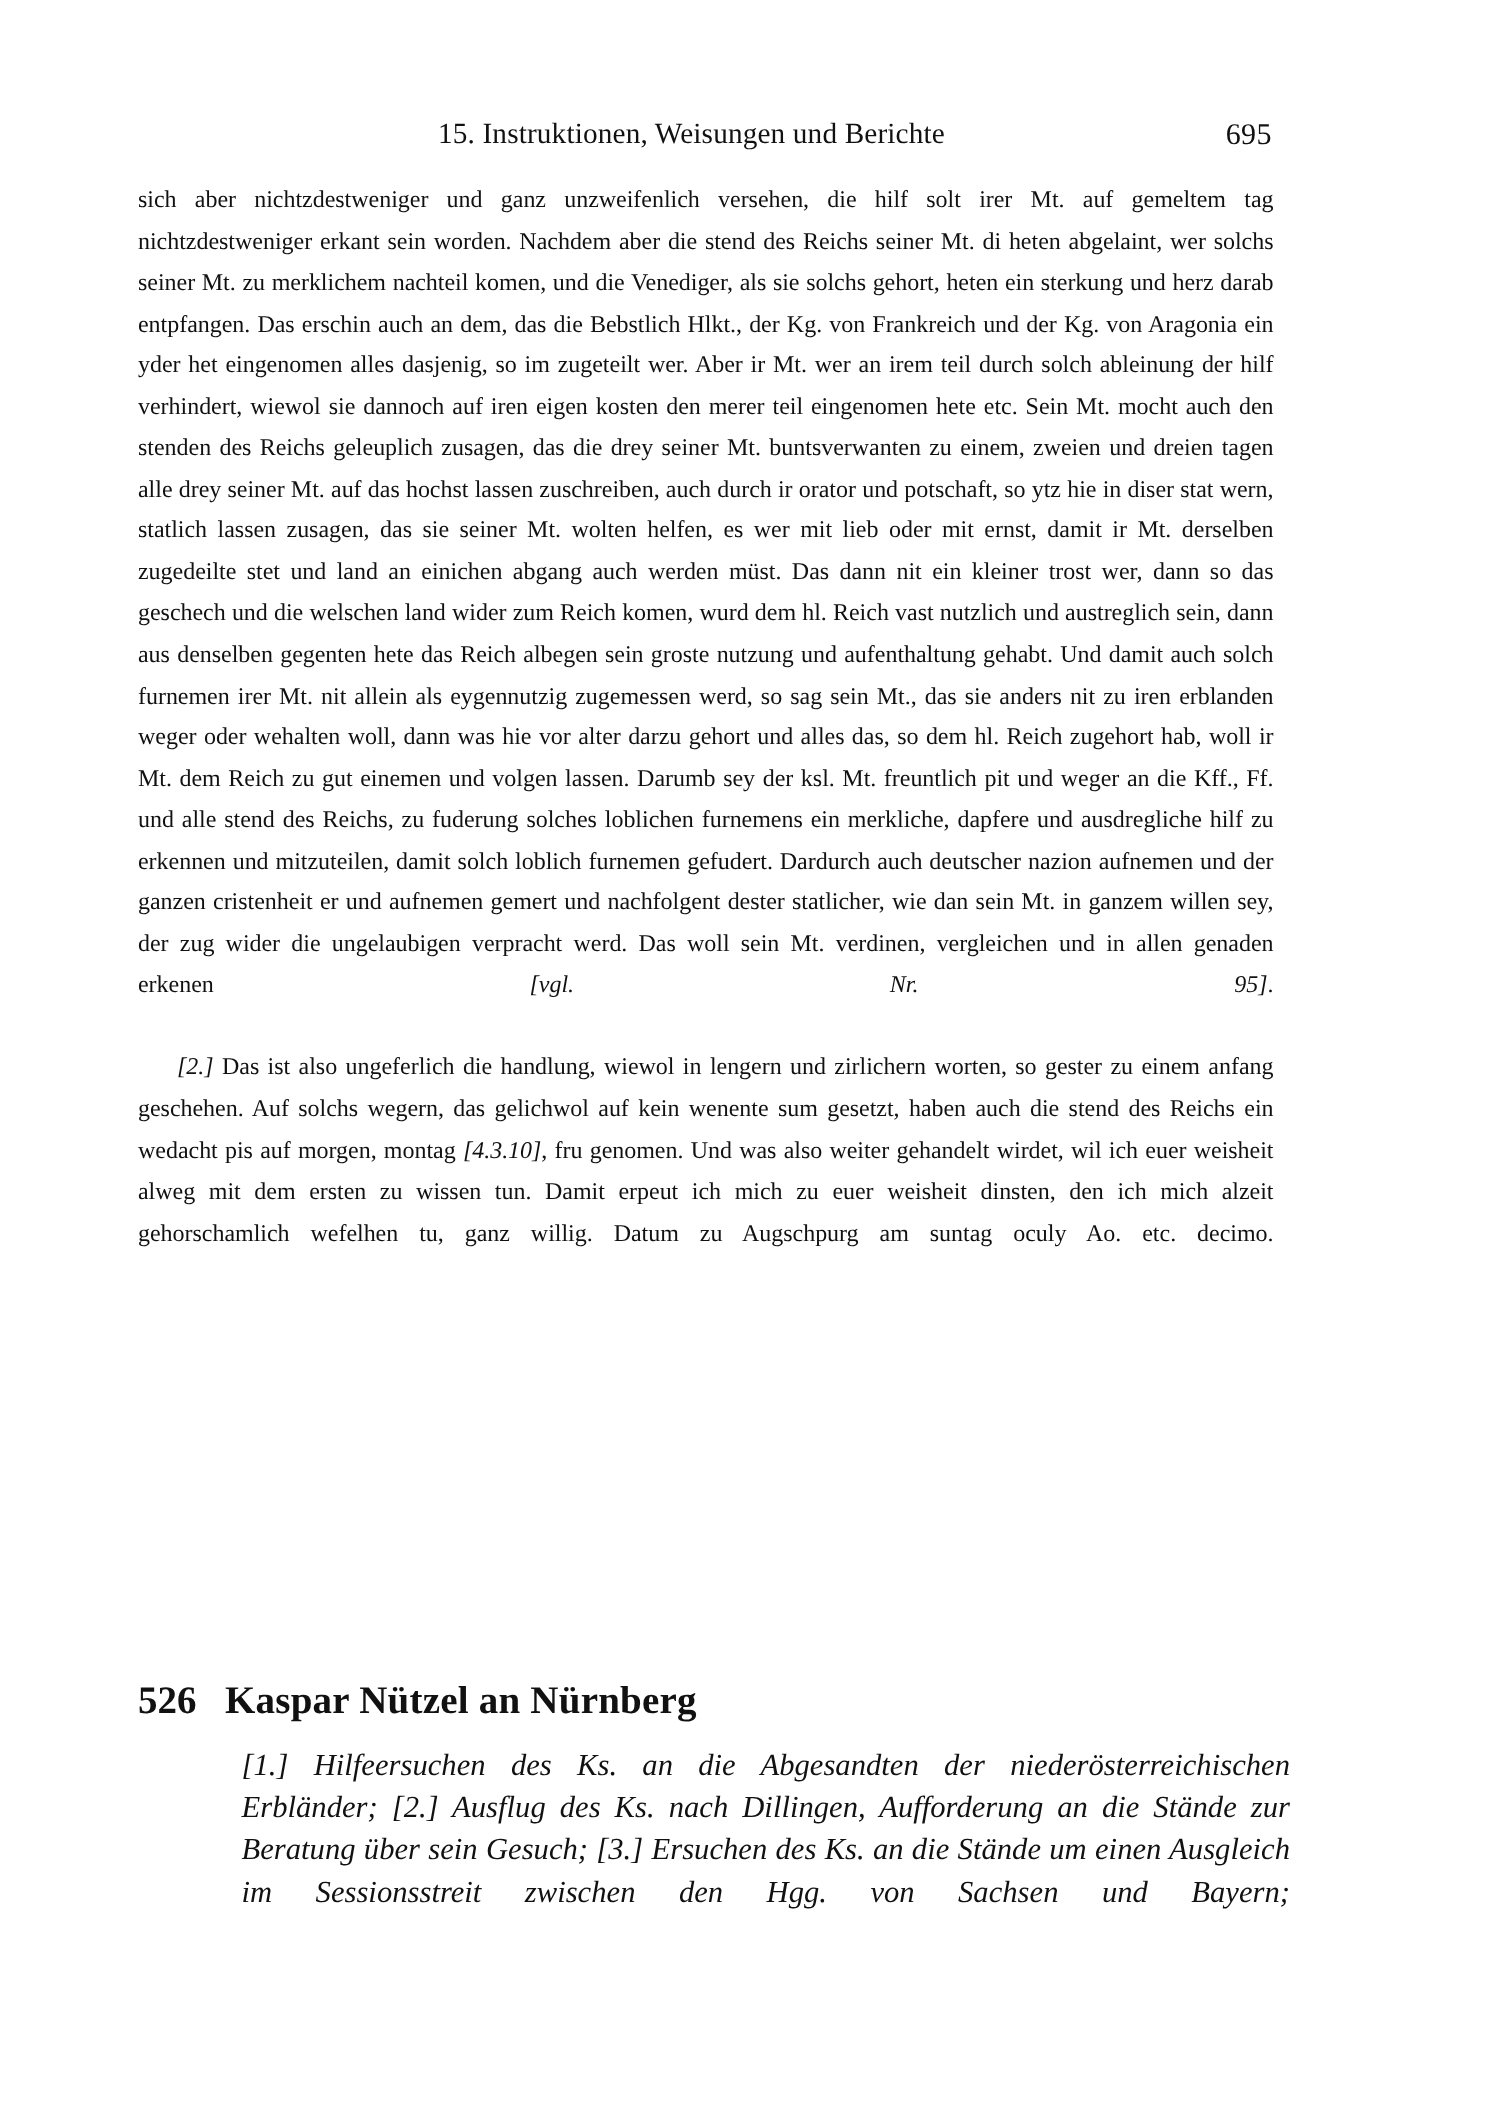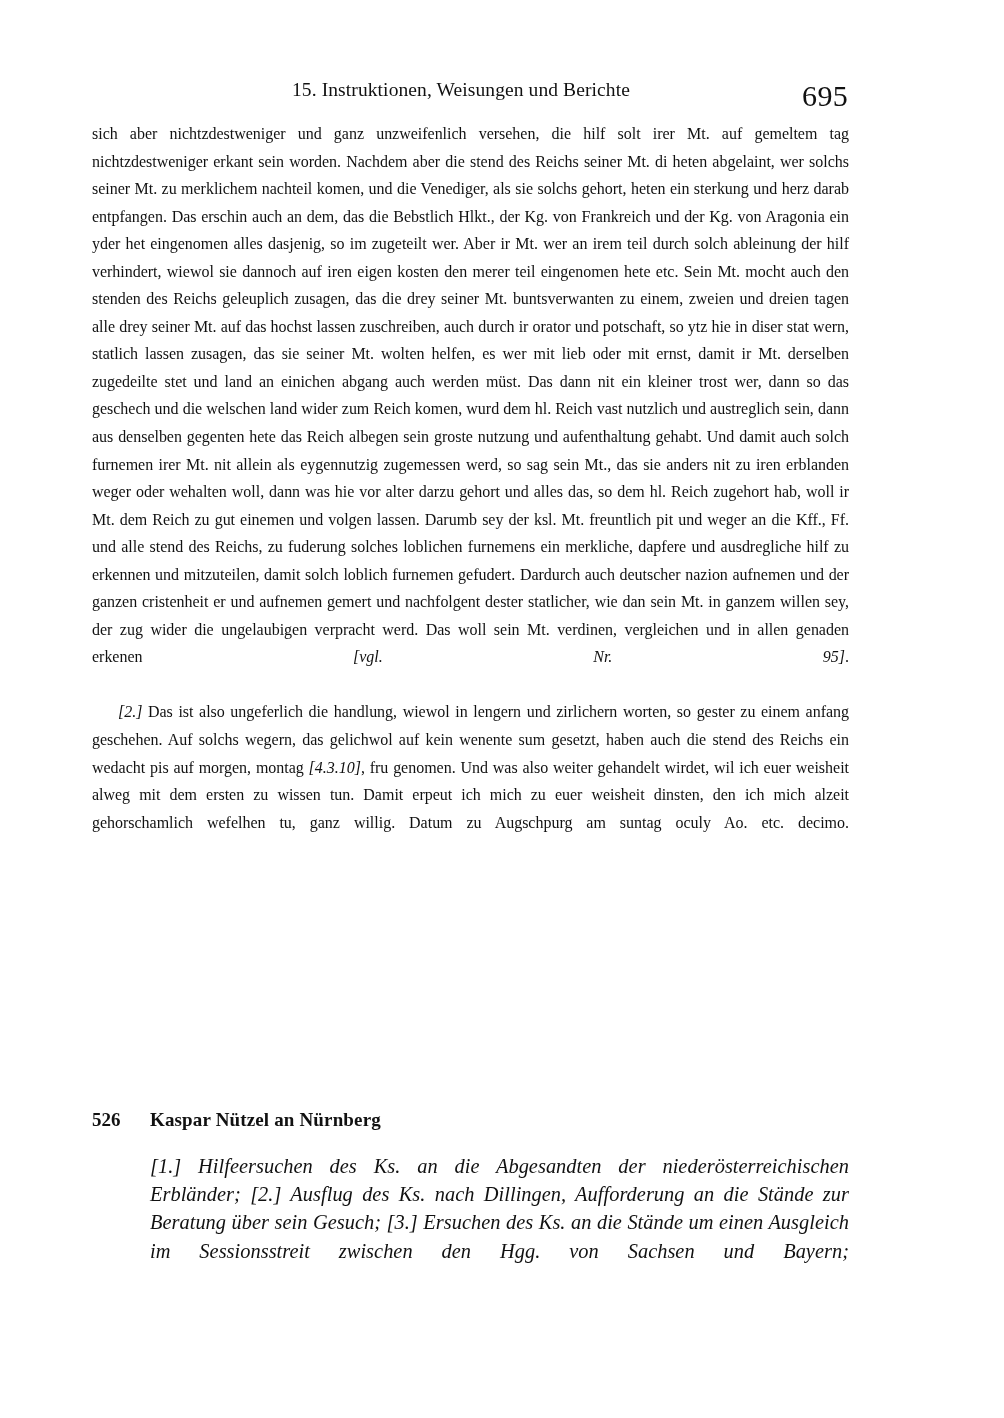--- a/index.html
+++ b/index.html
@@ -37,21 +37,21 @@
     justify-content: space-between;
     font-size: 19.5px;
     line-height: 1.2;
     letter-spacing: 0.1px;
   }
   .running-head .rh-title {
     padding-left: 200px;
     white-space: nowrap;
   }
   .running-head .rh-folio {
-    font-size: 30px;
+    font-size: 20px;
     letter-spacing: 0.3px;
   }
 
   
   .textblock {
     position: absolute;
     left: 92px;
     top: 120px;
     width: 757px;
   }
@@ -79,42 +79,43 @@
     display: inline-block;
     width: 100%;
   }
 
   
   .section-heading {
     position: absolute;
     left: 92px;
     top: 1108px;
     width: 757px;
-    font-size: 19px;
+    font-size: 26px;
     font-weight: bold;
     line-height: 1.25;
     display: flex;
     align-items: baseline;
   }
   .section-heading .sh-number {
     width: 58px;
     flex: 0 0 58px;
   }
   .section-heading .sh-title {
     flex: 1 1 auto;
     letter-spacing: 0.15px;
+    margin-top: 10px;
   }
 
   
   .regest {
     position: absolute;
     left: 150px;
     top: 1152px;
     width: 699px;
-    margin: 0;
+    margin: 11px;
     font-size: 20.4px;
     line-height: 28.2px;
     font-style: italic;
     text-align: justify;
     text-justify: inter-word;
     letter-spacing: 0.02px;
   }
   .regest::after {
     content: "";
     display: inline-block;

